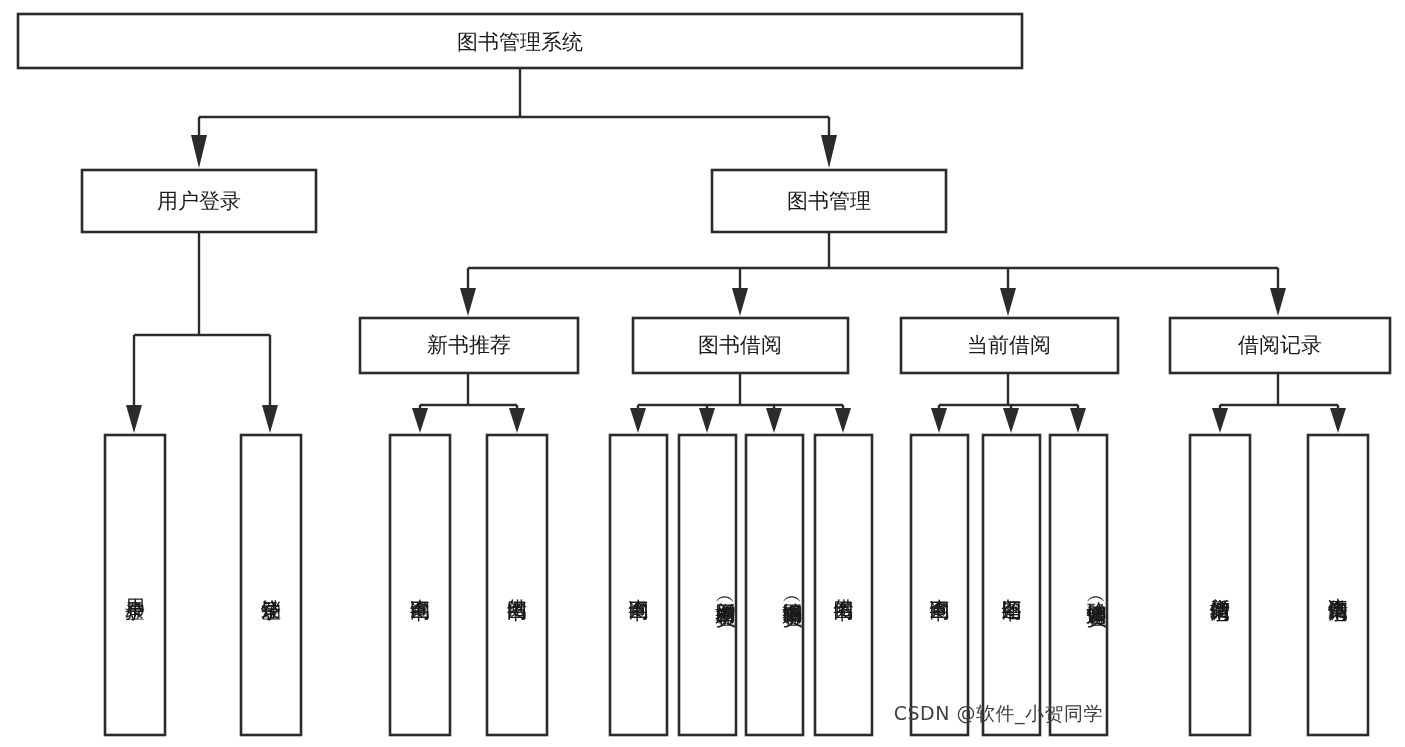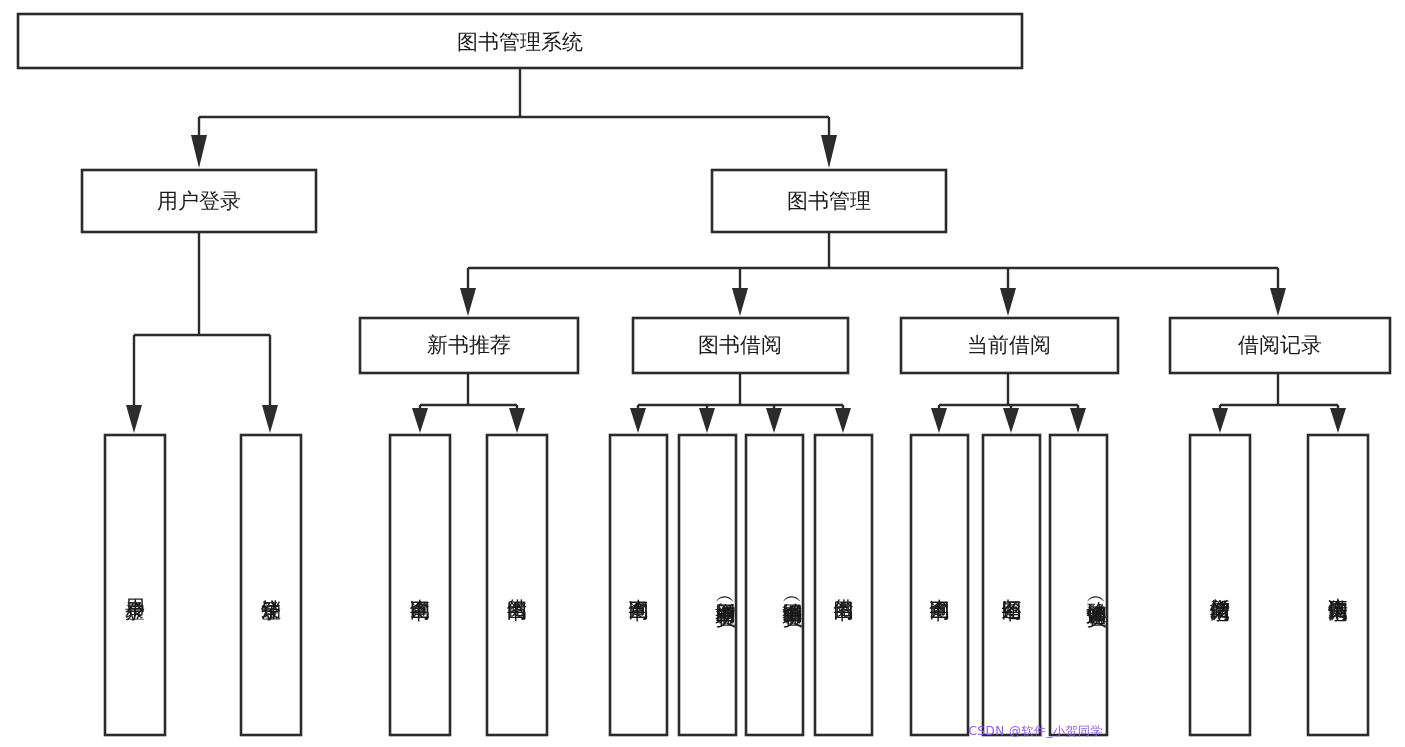--- a/index.html
+++ b/index.html
@@ -61,24 +61,24 @@
     display: flex;
     align-items: center;
     justify-content: center;
     text-align: center;
     white-space: nowrap;
     pointer-events: none;
   }
   .watermark {
     position: absolute;
     right: 8px;
-    bottom: 7px;
-    font-family: "DejaVu Sans", "Liberation Sans", sans-serif;
-    font-size: 12px;
-    color: #8b5cf6;
+    bottom: 20px;
+    font-family: "DejaVu Sans", "Liberation Sans", sans-serif;
+    font-size: 19px;
+    color: #404040;
     letter-spacing: 0.5px;
     white-space: nowrap;
   }
 </style>
 </head>
 <body>
 
 <div id="diagram-root">
 
   <svg class="tree-svg" viewBox="0 0 1405 747">

